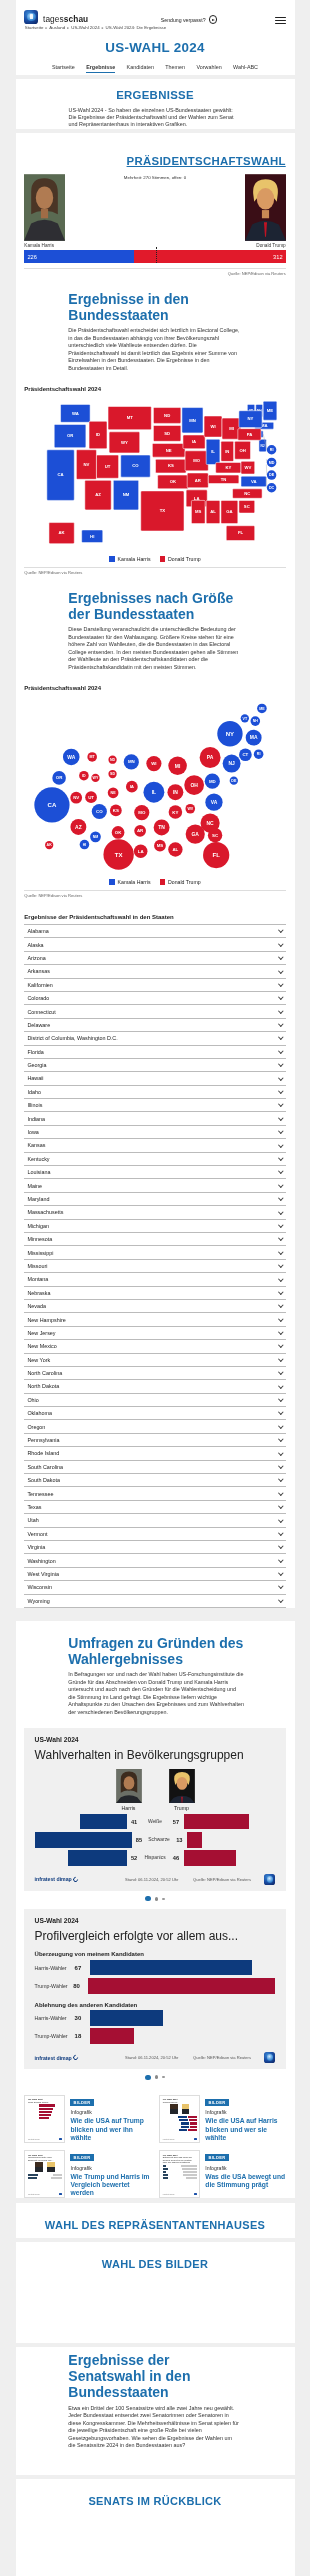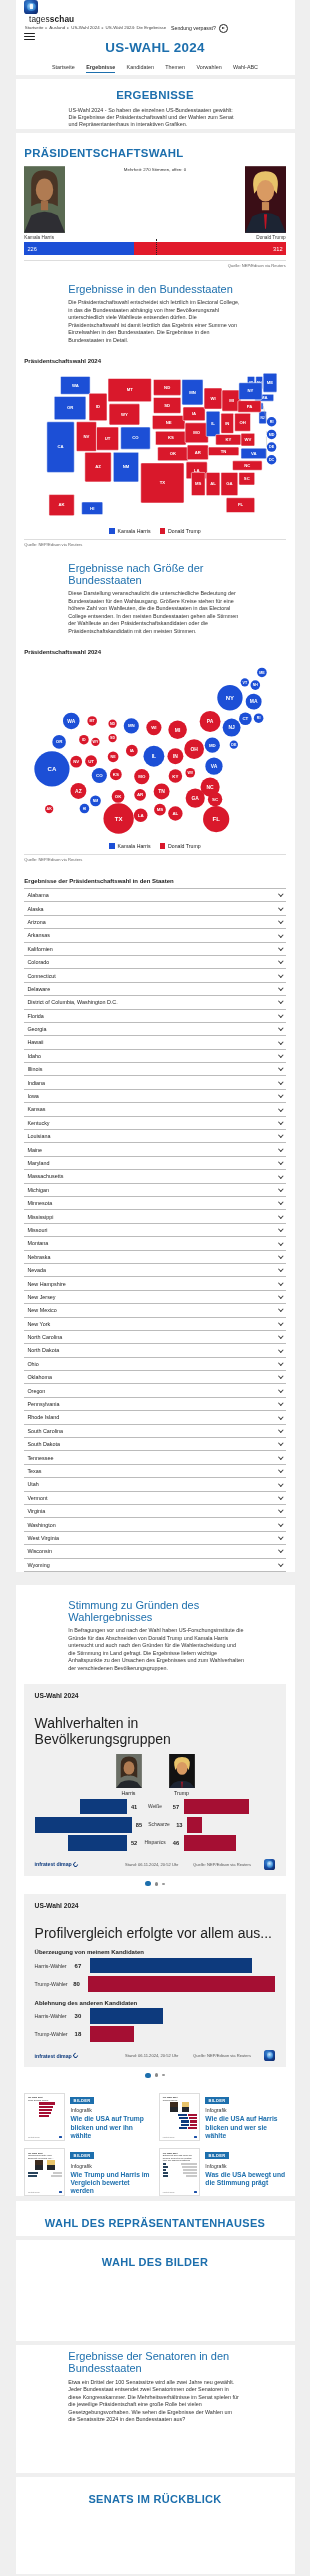--- a/index.html
+++ b/index.html
@@ -3,21 +3,21 @@
 <meta charset="utf-8">
 <style>
   * { margin:0; padding:0; box-sizing:border-box; }
   html,body { width:310px; }
   body { height:2576px; overflow:hidden; background:#efefef;
          font-family:"Liberation Sans", sans-serif; color:#333; }
   .card { margin:0 15.5px 4.1px 15.5px; background:#fff; position:relative; }
 
   
   .header-card { margin-bottom:3.6px; height:75px; padding:0 8.8px; }
-  .topbar { display:flex; align-items:flex-start; height:24px;flex-direction:column; }
+  .topbar { display:flex; align-items:flex-end; height:24px; }
   .applogo { width:14px; height:14px; border-radius:3.1px;
     background:radial-gradient(circle at 35% 30%, #3f8fd8 0%, #1b50a8 45%, #0a1f5c 100%);
     position:relative; flex:0 0 auto; }
   .applogo .globe { position:absolute; left:2.6px; top:2.6px; width:8.8px; height:8.8px; border-radius:50%;
     background:radial-gradient(circle at 40% 35%, #bfe3ff 0%, #3d8fd8 55%, #14448f 100%); }
   .applogo .g1 { position:absolute; left:5.7px; top:4.1px; width:2.6px; height:5.2px; background:#fff; opacity:.85; border-radius:0.5px; }
   .wordmark { font-size:8.3px; color:#1d1d1d; margin-left:4.7px; letter-spacing:0.1px; }
   .wordmark b { font-weight:700; }
   .sendung { margin-left:auto; margin-right:58px; display:flex; align-items:center; font-size:5.2px; color:#222; }
   .play-circle { width:8.8px; height:8.8px; border:0.7px solid #222; border-radius:50%;
@@ -33,53 +33,53 @@
   .hub-tab { padding-bottom:2.1px; cursor:pointer; }
   .hub-tab.active { font-weight:700; border-bottom:1.3px solid #1d6fad; }
 
   
   .intro-card { height:50px; padding-top:10.3px; }
   .intro-title { text-align:center; color:#1d6fad; font-size:11.4px; font-weight:600; letter-spacing:0.3px; }
   .intro-text { width:171px; margin:5.7px auto 0 53px; font-size:5.4px; line-height:7.2px; color:#333; }
 
   
   .main-card { min-height:1317px; padding:0 8.8px; }
-  .sec-big-title { text-align:left; color:#1d6fad; font-size:11.4px; font-weight:600; letter-spacing:0.3px; padding-top:14px; }
+  .sec-big-title { text-align:right; color:#1d6fad; font-size:11.4px; font-weight:600; letter-spacing:0.3px; padding-top:22px;text-decoration:underline; }
   .pres-row { display:flex; margin-top:7.2px; }
   .portrait { width:41px; height:67px; flex:0 0 auto; position:relative; overflow:hidden; }
   .portrait svg { display:block; }
   .pres-center { flex:1; text-align:center; font-size:4.4px; color:#333; padding-top:1.6px; }
   .names-row { display:flex; justify-content:space-between; font-size:4.7px; color:#333; margin-top:2.1px; }
   .ev-bar { display:flex; height:13px; margin-top:2.1px; position:relative; }
   .ev-left { background:#1c4fd6; color:#fff; font-size:5.7px; display:flex; align-items:center; padding-left:3.1px; }
   .ev-right { background:#e11a2b; color:#fff; font-size:5.7px; display:flex; align-items:center; justify-content:flex-end; padding-right:3.1px; }
   .ev-marker { position:absolute; top:-3.1px; bottom:0; left:50.2%; border-left:1px dotted #222; }
   .thin-rule { border:none; border-top:0.5px solid #ddd; margin-top:5.2px; }
   .source-right { text-align:right; font-size:4.1px; color:#666; padding:2.1px 0 1px; }
   .source-left { font-size:4.1px; color:#666; padding:2.1px 0 1px; }
   .sub-block { margin:13.4px 0 0 44px; width:172px; }
-  .sub-head { color:#1d6fad; font-size:11px; font-weight:400; }
+  .sub-head { color:#1d6fad; font-size:14px; font-weight:700; }
   .sub-text { font-size:5.4px; line-height:7.5px; margin-top:4.7px; color:#333; }
   .map-title { font-size:6px; font-weight:700; color:#222; margin-top:13.4px; }
   .map-wrap { margin-top:5.2px; text-align:center; }
   .legend { display:flex; justify-content:center; gap:9.3px; margin-top:4.1px; font-size:5.2px; color:#222; }
   .legend .sw { display:inline-block; width:5.7px; height:5.7px; margin-right:2.6px; vertical-align:-1px; }
   .acc-title { font-size:6px; font-weight:700; color:#222; margin-top:14.5px; }
   .acc-list { margin-top:4.1px; border-bottom:0.5px solid #bbb; }
   .acc-row { display:flex; align-items:center; justify-content:space-between; height:13.4px;
     border-top:0.5px solid #bbb; font-size:5.4px; color:#222; padding:0 3.1px; cursor:pointer; }
   .chev { width:3.6px; height:3.6px; border-right:0.8px solid #444; border-bottom:0.8px solid #444;
     transform:rotate(45deg); margin-top:-2.1px; flex:0 0 auto; }
 
   
   .polls-card { min-height:508px; padding:0 8.8px; }
   .polls-head { margin:13.4px 0 0 44px; width:176px; }
   .chart-card { background:#f0f0f0; margin-top:11.4px; padding:8.3px 10.3px 6.2px; }
   .cc-kicker { font-size:6.7px; font-weight:700; color:#222; }
-  .cc-title { font-size:14px; color:#222; margin-top:16px; font-weight:400; }
+  .cc-title { font-size:12px; color:#222; margin-top:5px; font-weight:400; }
   .cc-photos { display:flex; justify-content:center; gap:27px; margin-top:7.2px; }
   .cc-photo-col { text-align:center; font-size:5.2px; color:#222; }
   .mini-portrait { width:26px; height:34px; margin:0 auto 2.1px; }
   .dv-row { display:flex; align-items:center; height:15.5px; margin-top:2.6px; }
   .dv-left { width:100px; display:flex; justify-content:flex-end; }
   .dv-right { width:100px; }
   .dv-bar { height:15.5px; }
   .dv-val { width:16.5px; text-align:center; font-size:5.7px; font-weight:700; color:#222; }
   .dv-label { width:29px; text-align:center; font-size:4.9px; color:#333; }
   .cc-footer { display:flex; align-items:center; margin-top:8.3px; font-size:4.1px; color:#555; }
@@ -336,21 +336,21 @@
       </svg>
   </div>
   <div class="legend" id="legend1">
       <span><span class="sw" style="background: rgb(28, 79, 214);"></span>Kamala Harris</span>
       <span><span class="sw" style="background: rgb(217, 24, 43);"></span>Donald Trump</span>
     </div>
   <hr class="thin-rule">
   <div class="source-left">Quelle: NEP/Edison via Reuters</div>
 
   <div class="sub-block">
-    <div class="sub-head">Ergebnisse nach Größe der Bundesstaaten</div>
+    <div class="sub-head">Ergebnisses nach Größe der Bundesstaaten</div>
     <div class="sub-text">Diese Darstellung veranschaulicht die unterschiedliche Bedeutung der Bundesstaaten für den Wahlausgang. Größere Kreise stehen für eine höhere Zahl von Wahlleuten, die die Bundesstaaten in das Electoral College entsenden. In den meisten Bundesstaaten gehen alle Stimmen der Wahlleute an den Präsidentschaftskandidaten oder die Präsidentschaftskandidatin mit den meisten Stimmen.</div>
   </div>
 
   <div class="map-title">Präsidentschaftswahl 2024</div>
   <div class="map-wrap">
     <svg id="bubble-map" width="248" height="177" viewBox="0 0 450 320">
         <circle cx="73" cy="110" r="15.06884202584923" fill="#1c4fd6"></circle>
         <text x="73" y="113.24" text-anchor="middle" font-size="9" fill="#fff" font-weight="bold">WA</text>
         <circle cx="51" cy="148" r="12.303657992645928" fill="#1c4fd6"></circle>
         <text x="51" y="150.88" text-anchor="middle" font-size="8" fill="#fff" font-weight="bold">OR</text>
@@ -663,21 +663,21 @@
       </div>
       <div class="acc-row">
         <span>Wyoming</span>
         <span class="chev"></span>
       </div>
     </div>
 </div>
 
 <div class="card polls-card">
   <div class="sub-block polls-head" style="padding-top:13.4px">
-    <div class="sub-head">Stimmung zu Gründen des Wahlergebnisses</div>
+    <div class="sub-head">Umfragen zu Gründen des Wahlergebnisses</div>
     <div class="sub-text">In Befragungen vor und nach der Wahl haben US-Forschungsinstitute die Gründe für das Abschneiden von Donald Trump und Kamala Harris untersucht und auch nach den Gründen für die Wahlentscheidung und die Stimmung im Land gefragt. Die Ergebnisse liefern wichtige Anhaltspunkte zu den Ursachen des Ergebnisses und zum Wahlverhalten der verschiedenen Bevölkerungsgruppen.</div>
   </div>
 
   <div class="chart-card">
     <div class="cc-kicker">US-Wahl 2024</div>
     <div class="cc-title">Wahlverhalten in Bevölkerungsgruppen</div>
     <div class="cc-photos">
       <div class="cc-photo-col">
         <div class="mini-portrait">
           <svg width="26" height="34" viewBox="0 0 50 66">
@@ -916,21 +916,21 @@
 </div>
 
 <div class="card house-card">
   <div class="center-heading">WAHL DES REPRÄSENTANTENHAUSES</div>
 </div>
 <div class="card senate-card">
   <div class="center-heading">WAHL DES BILDER</div>
 </div>
 <div class="card senate-states-card">
   <div class="sub-block" style="margin-top:0;padding-top:5.2px">
-    <div class="sub-head">Ergebnisse der Senatoren in den Bundesstaaten</div>
+    <div class="sub-head">Ergebnisse der Senatswahl in den Bundesstaaten</div>
     <div class="sub-text">Etwa ein Drittel der 100 Senatssitze wird alle zwei Jahre neu gewählt. Jeder Bundesstaat entsendet zwei Senatorinnen oder Senatoren in diese Kongresskammer. Die Mehrheitsverhältnisse im Senat spielen für die jeweilige Präsidentschaft eine große Rolle bei vielen Gesetzgebungsvorhaben. Wie sehen die Ergebnisse der Wahlen um die Senatssitze 2024 in den Bundesstaaten aus?</div>
   </div>
 </div>
 <div class="card review-card">
   <div class="center-heading">SENATS IM RÜCKBLICK</div>
 </div>
 
 <div class="card footer-card">
   <div class="f-acc" id="footer-acc">
       <div class="f-row">

